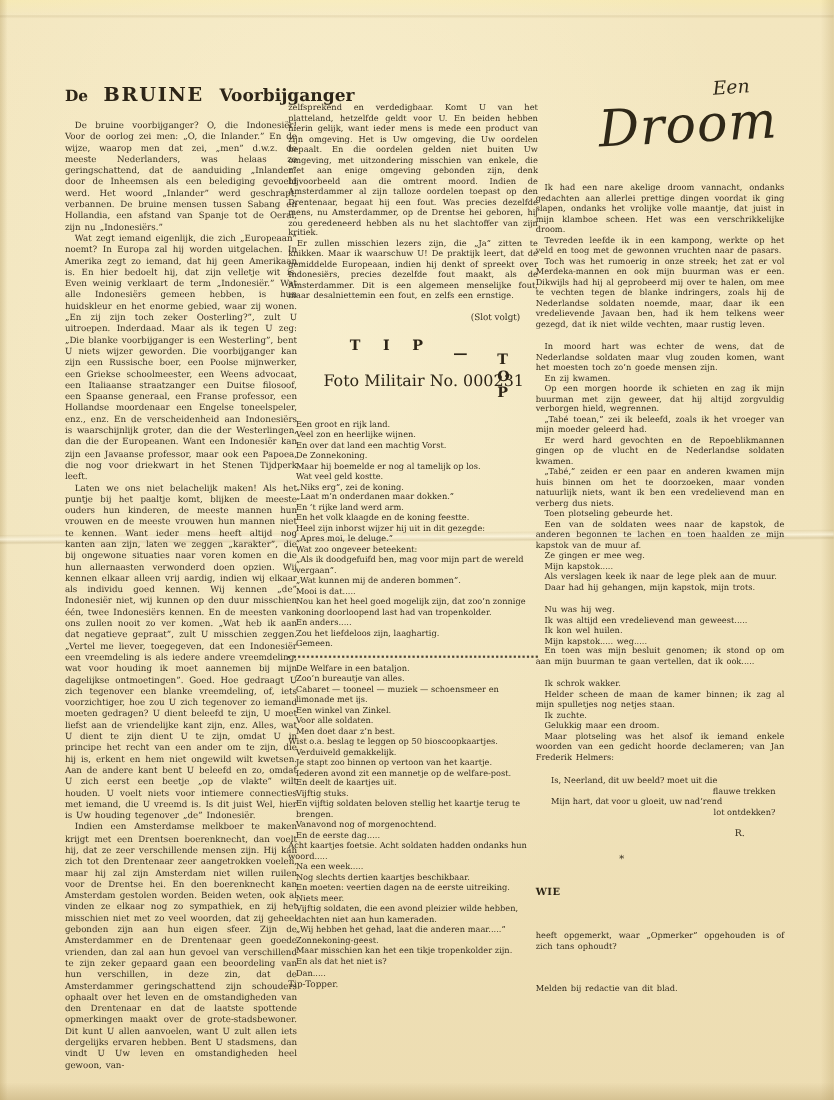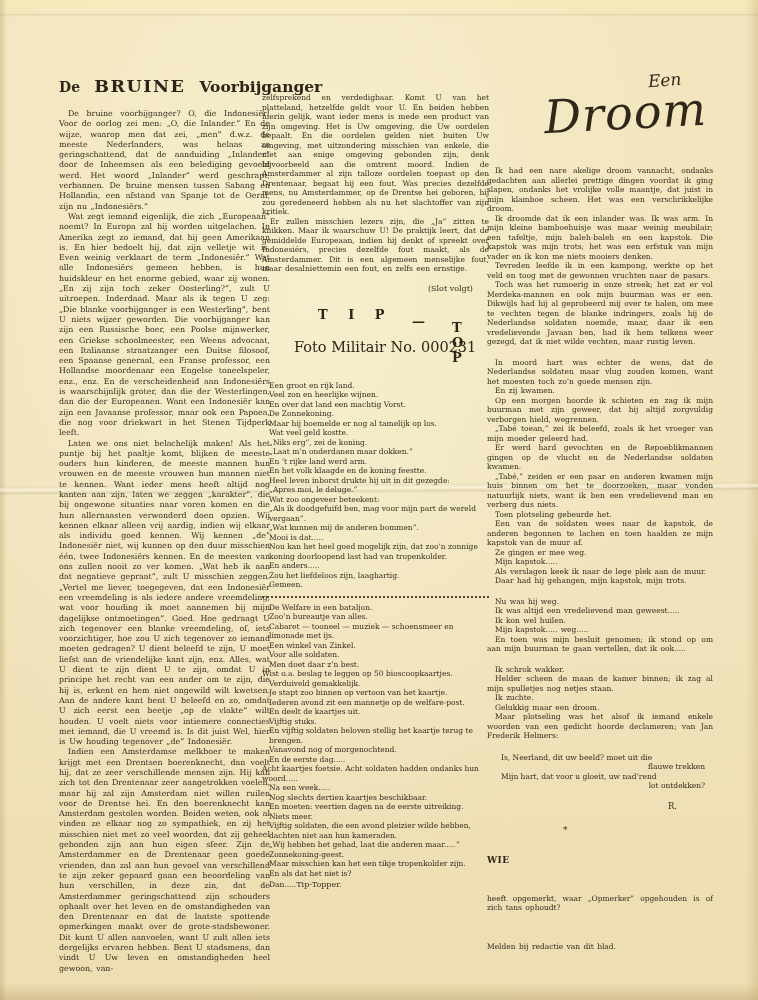--- a/index.html
+++ b/index.html
@@ -38,21 +38,21 @@
   .t-voorb{font-size:15.5px;}
 
   .slot{font-size:8px;text-align:right;padding-right:16px;margin:10px 0 14px;}
 
   .tiptop{position:relative;height:30px;margin-top:8px;font-weight:bold;color:#2d2517;}
   .tt1{position:absolute;left:56px;top:0;font-size:13px;letter-spacing:8px;}
   .ttd{position:absolute;left:150px;top:7px;font-size:13px;letter-spacing:2px;}
   .tt2{position:absolute;left:190px;top:13px;font-size:13px;letter-spacing:8px;}
   .tt-sub{font-size:14.5px;padding-left:32px;margin:2px 0 26px;color:#2d2517;white-space:nowrap;}
 
-  .lastrow{display:flex;justify-content:flex-start;font-size:7.5px;line-height:9.5px;margin-top:2px;}
+  .lastrow{display:flex;justify-content:flex-start;font-size:7.5px;line-height:9.5px;margin-top:2px;flex-direction:column;}
   .lastrow .sig{padding-right:4px;font-size:8px;}
   .lastrow .dan{padding-left:7px;}
 
   .rc-title{position:relative;height:106px;}
   .rc-een{position:absolute;right:32px;top:10px;font-style:italic;font-size:17px;transform:rotate(-4deg);color:#2f2818;}
   .rc-droom{position:absolute;right:6px;top:26px;font-style:italic;font-size:46px;transform:rotate(-3deg);color:#2f2818;letter-spacing:1px;}
 
   .poem{margin-top:12px;}
   .poem-left{padding-left:14px;text-align:left;}
   .poem-right{text-align:right;padding-right:8px;}
@@ -97,21 +97,21 @@
         <div class="tb line">Een groot en rijk land.</div>
         <div class="tb line">Veel zon en heerlijke wijnen.</div>
         <div class="tb line">En over dat land een machtig Vorst.</div>
         <div class="tb line">De Zonnekoning.</div>
         <div class="tb line">Maar hij boemelde er nog al tamelijk op los.</div>
         <div class="tb line">Wat veel geld kostte.</div>
         <div class="tb line">„Niks erg”, zei de koning.</div>
         <div class="tb line">„Laat m’n onderdanen maar dokken.”</div>
         <div class="tb line">En ’t rijke land werd arm.</div>
         <div class="tb line">En het volk klaagde en de koning feestte.</div>
-        <div class="tb line">Heel leven inborst drukte hij uit in dit gezegde:</div>
+        <div class="tb line">Heel zijn inborst wijzer hij uit in dit gezegde:</div>
         <div class="tb line">„Apres moi, le deluge.”</div>
         <div class="tb line">Wat zoo ongeveer beteekent:</div>
         <div class="tb line">„Als ik doodgefuifd ben, mag voor mijn part de wereld vergaan”.</div>
         <div class="tb line">„Wat kunnen mij de anderen bommen”.</div>
         <div class="tb line">Mooi is dat.....</div>
         <div class="tb line">Nou kan het heel goed mogelijk zijn, dat zoo’n zonnige koning doorloopend last had van tropenkolder.</div>
         <div class="tb line">En anders.....</div>
         <div class="tb line">Zou het liefdeloos zijn, laaghartig.</div>
         <div class="tb line">Gemeen.</div>
         <div class="tb rule"></div>
@@ -148,21 +148,20 @@
     </div>
   </div>
 
   <div class="col col3">
     <div class="rc-title">
       <span class="rc-een">Een</span>
       <span class="rc-droom">Droom</span>
     </div>
     <div>
         <div class="tb par">Ik had een nare akelige droom vannacht, ondanks gedachten aan allerlei prettige dingen voordat ik ging slapen, ondanks het vrolijke volle maantje, dat juist in mijn klamboe scheen. Het was een verschrikkelijke droom.</div>
-        <div class="tb par">Ik droomde dat ik een inlander was. Ik was arm. In mijn kleine bamboehuisje was maar weinig meubilair; een tafeltje, mijn baleh-baleh en een kapstok. Die kapstok was mijn trots; het was een erfstuk van mijn vader en ik kon me niets mooiers denken.</div>
         <div class="tb par">Tevreden leefde ik in een kampong, werkte op het veld en toog met de gewonnen vruchten naar de pasars.</div>
         <div class="tb par">Toch was het rumoerig in onze streek; het zat er vol Merdeka-mannen en ook mijn buurman was er een. Dikwijls had hij al geprobeerd mij over te halen, om mee te vechten tegen de blanke indringers, zoals hij de Nederlandse soldaten noemde, maar, daar ik een vredelievende Javaan ben, had ik hem telkens weer gezegd, dat ik niet wilde vechten, maar rustig leven.</div>
         <div class="tb par gap">In moord hart was echter de wens, dat de Nederlandse soldaten maar vlug zouden komen, want het moesten toch zo’n goede mensen zijn.</div>
         <div class="tb par">En zij kwamen.</div>
         <div class="tb par">Op een morgen hoorde ik schieten en zag ik mijn buurman met zijn geweer, dat hij altijd zorgvuldig verborgen hield, wegrennen.</div>
         <div class="tb par">„Tabé toean,” zei ik beleefd, zoals ik het vroeger van mijn moeder geleerd had.</div>
         <div class="tb par">Er werd hard gevochten en de Repoeblikmannen gingen op de vlucht en de Nederlandse soldaten kwamen.</div>
         <div class="tb par">„Tabé,” zeiden er een paar en anderen kwamen mijn huis binnen om het te doorzoeken, maar vonden natuurlijk niets, want ik ben een vredelievend man en verberg dus niets.</div>
         <div class="tb par">Toen plotseling gebeurde het.</div>
         <div class="tb par">Een van de soldaten wees naar de kapstok, de anderen begonnen te lachen en toen haalden ze mijn kapstok van de muur af.</div>

